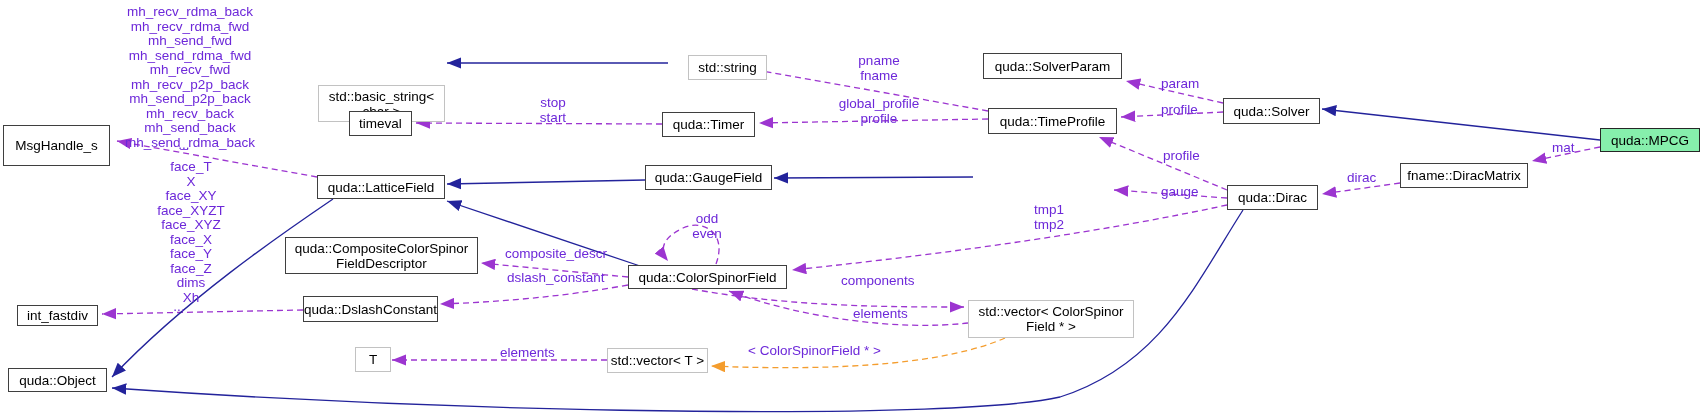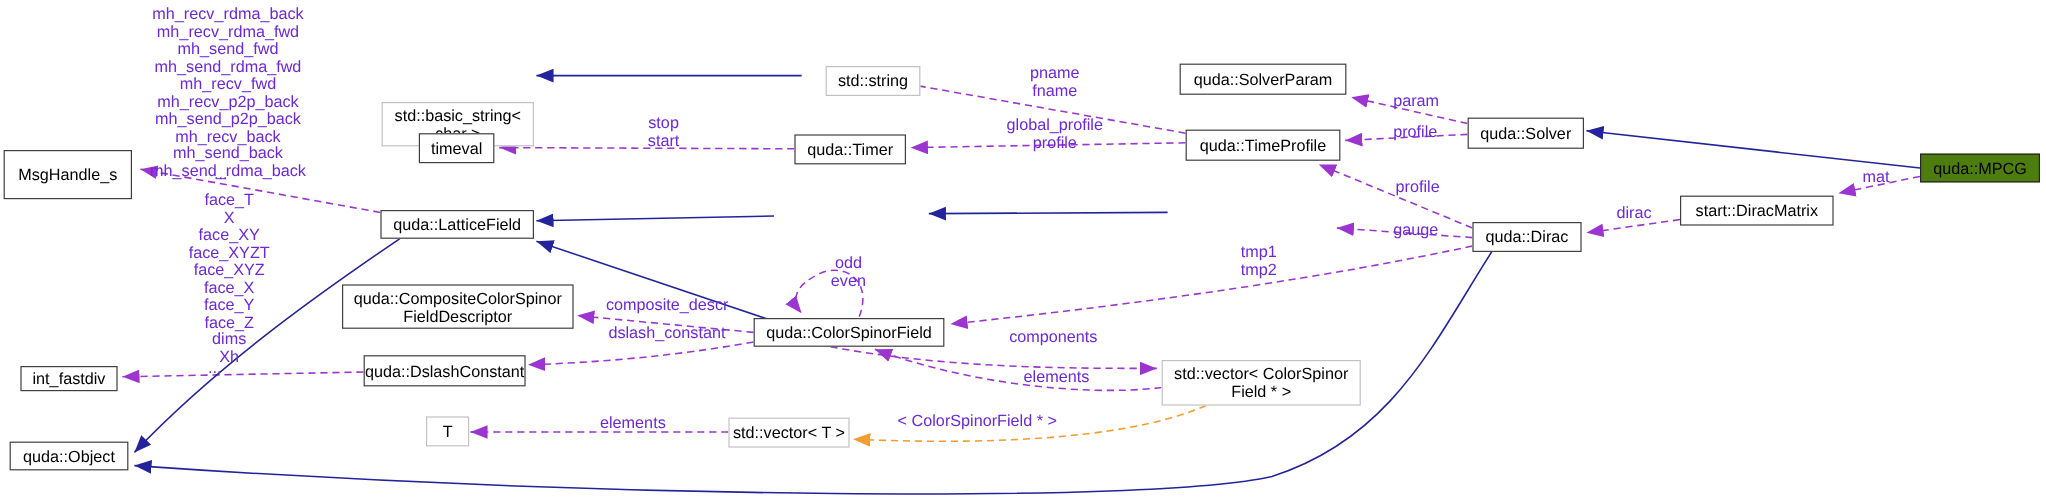--- a/index.html
+++ b/index.html
@@ -3,21 +3,21 @@
 <meta charset="utf-8">
 <style>
   html,body{margin:0;padding:0;background:#ffffff;}
   #canvas{position:relative;width:1705px;height:416px;background:#ffffff;overflow:hidden;
           font-family:"Liberation Sans", sans-serif;}
   #edges{position:absolute;left:0;top:0;width:1705px;height:416px;pointer-events:none;z-index:1;}
   .node{position:absolute;z-index:2;background:#ffffff;border:1.4px solid #3f3f3f;box-sizing:border-box;
         display:flex;align-items:center;justify-content:center;text-align:center;
         font-size:13.5px;line-height:15px;color:#000;white-space:pre-line;cursor:pointer;}
   .node.ext{border:1.2px solid #c2c2c2;}
-  .node.current{background:#4d7c0f;border-color:#262626;}
+  .node.current{background:#86efac;border-color:#262626;}
   .elabel{position:absolute;z-index:2;font-size:13.5px;line-height:14.5px;color:#6d28d9;white-space:pre-line;}
   .center{transform:translateX(-50%);text-align:center;}
   .edge-use{stroke:#9c35d0;stroke-width:1.3;fill:none;stroke-dasharray:6,4;}
   .edge-inh{stroke:#23239b;stroke-width:1.3;fill:none;}
   .edge-tmpl{stroke:#f49d2e;stroke-width:1.3;fill:none;stroke-dasharray:6,4;}
 </style>
 </head>
 <body>
 
 <div id="canvas">
@@ -70,22 +70,23 @@
   <div class="node" style="left:8px;top:368px;width:99px;height:24px;">quda::Object</div>
   <div class="node ext" style="left:318px;top:47px;width:127px;height:37px;margin-top:38px;">std::basic_string&lt;
 char &gt;</div>
   <div class="node ext" style="left:668px;top:55px;width:79px;height:25px;margin-left:20px;">std::string</div>
   <div class="node" style="left:349px;top:111px;width:63px;height:25px;">timeval</div>
   <div class="node" style="left:662px;top:112px;width:93px;height:25px;">quda::Timer</div>
   <div class="node" style="left:983px;top:53px;width:139px;height:26px;">quda::SolverParam</div>
   <div class="node" style="left:988px;top:108px;width:129px;height:26px;">quda::TimeProfile</div>
   <div class="node" style="left:1223px;top:98px;width:97px;height:26px;">quda::Solver</div>
   <div class="node current" style="left:1600px;top:128px;width:100px;height:24px;">quda::MPCG</div>
-  <div class="node" style="left:1400px;top:163px;width:128px;height:25px;">start::DiracMatrix</div>
+  <div class="node" style="left:1400px;top:163px;width:128px;height:25px;">fname::DiracMatrix</div>
   <div class="node" style="left:1227px;top:185px;width:91px;height:25px;">quda::Dirac</div>
+  <div class="node" style="left:645px;top:165px;width:127px;height:25px;">quda::GaugeField</div>
   <div class="node" style="left:317px;top:175px;width:128px;height:24px;">quda::LatticeField</div>
   <div class="node" style="left:285px;top:237px;width:193px;height:37px;">quda::CompositeColorSpinor
 FieldDescriptor</div>
   <div class="node" style="left:628px;top:265px;width:159px;height:24px;">quda::ColorSpinorField</div>
   <div class="node" style="left:303px;top:296px;width:135px;height:26px;">quda::DslashConstant</div>
   <div class="node ext" style="left:355px;top:347px;width:36px;height:25px;">T</div>
   <div class="node ext" style="left:607px;top:348px;width:101px;height:25px;">std::vector&lt; T &gt;</div>
   <div class="node ext" style="left:968px;top:300px;width:166px;height:38px;">std::vector&lt; ColorSpinor
 Field * &gt;</div>
 

